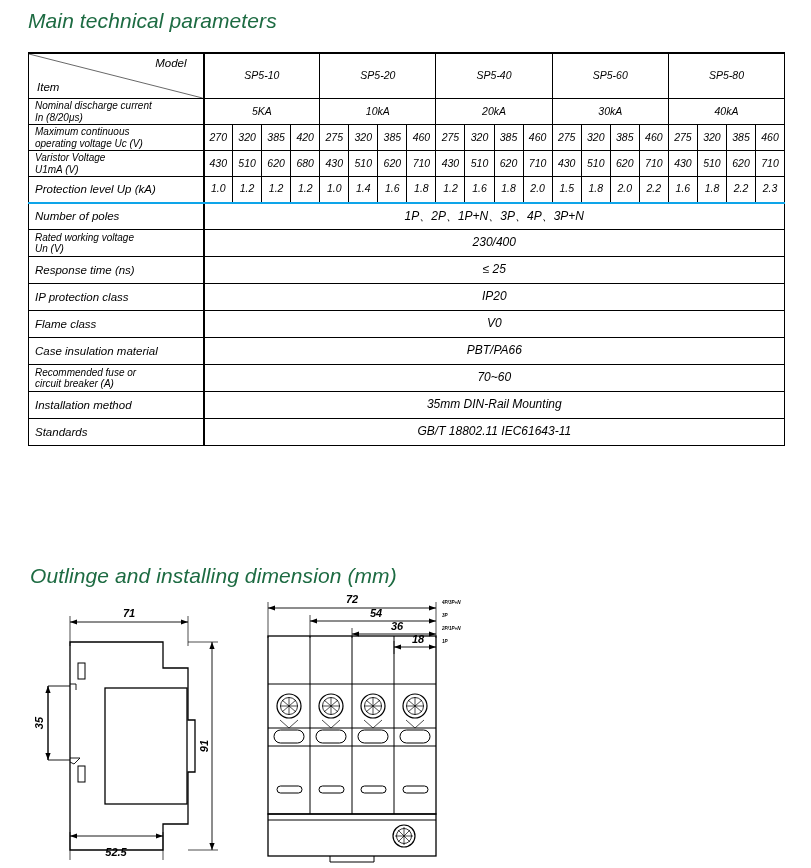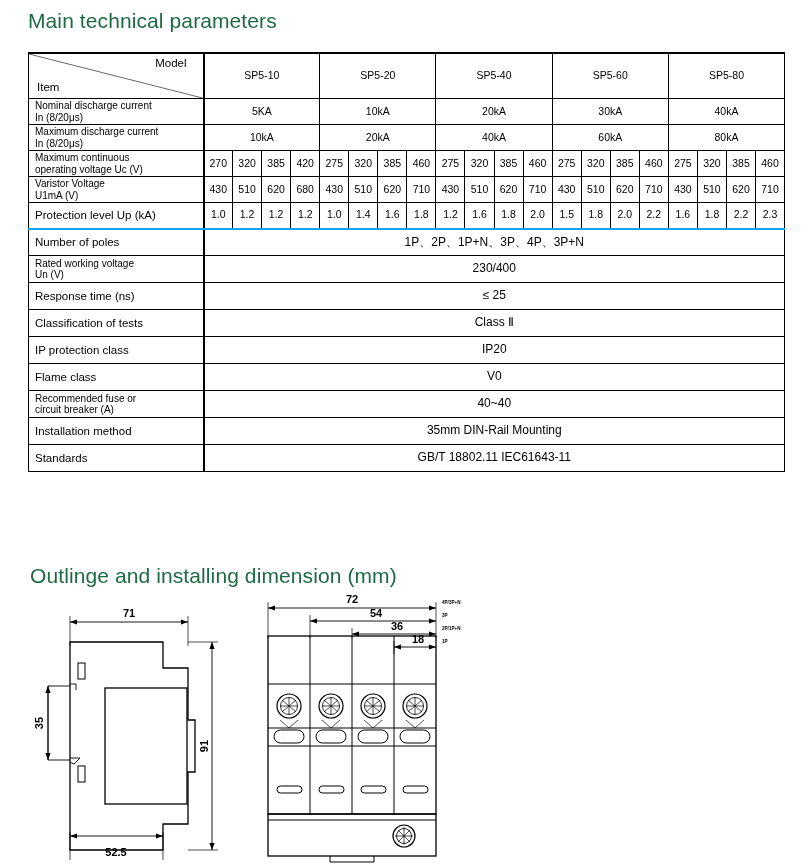--- a/index.html
+++ b/index.html
@@ -1,21 +1,21 @@
 <!DOCTYPE html>
 <html><head>
 <meta charset="utf-8">
 <style>
   html,body{margin:0;padding:0;}
   body{
     width:811px;height:868px;background:#ffffff;
     font-family:"Liberation Sans", sans-serif;
     color:#000;overflow:hidden;position:relative;
   }
-  .page{position:relative;width:730px;height:868px;}
+  .page{position:relative;width:730px;height:868px;font-style:italic;}
 
   
   .section-heading{
     font-size:21px;font-weight:400;letter-spacing:.1px;
     color:#1d6b42;line-height:1;
   }
   #heading-main{position:absolute;left:28px;top:10px;}
   #heading-dim{position:absolute;left:30px;top:565px;}
 
   
@@ -119,31 +119,20 @@
         <tr class="tall">
           <td class="lbl sub">
             <div>Nominal discharge current</div>
             <div>In (8/20μs)</div>
           </td>
           <td colspan="4">5KA</td>
           <td colspan="4">10kA</td>
           <td colspan="4">20kA</td>
           <td colspan="4">30kA</td>
           <td colspan="4">40kA</td>
-        </tr>
-        <tr class="tall">
-          <td class="lbl sub">
-            <div>Maximum discharge current</div>
-            <div>In (8/20μs)</div>
-          </td>
-          <td colspan="4">10kA</td>
-          <td colspan="4">20kA</td>
-          <td colspan="4">40kA</td>
-          <td colspan="4">60kA</td>
-          <td colspan="4">80kA</td>
         </tr>
         <tr class="tall">
           <td class="lbl sub">
             <div>Maximum continuous</div>
             <div>operating voltage Uc (V)</div>
           </td>
           <td>270</td>
           <td>320</td>
           <td>385</td>
           <td>420</td>
@@ -222,37 +211,37 @@
             <div>Rated working voltage</div>
             <div>Un (V)</div>
           </td>
           <td colspan="20" class="nowrap" style="font-size: 12px;">230/400</td>
         </tr>
         <tr class="row-single">
           <td class="lbl big">Response time (ns)</td>
           <td colspan="20" class="nowrap" style="font-size: 12px;">≤ 25</td>
         </tr>
         <tr class="row-single">
-          <td class="lbl big">Classification of tests</td>
-          <td colspan="20" class="nowrap" style="font-size: 12px;">Class Ⅱ</td>
-        </tr>
-        <tr class="row-single">
           <td class="lbl big">IP protection class</td>
           <td colspan="20" class="nowrap" style="font-size: 12px; border-radius: 6px;">IP20</td>
         </tr>
         <tr class="row-single">
           <td class="lbl big">Flame class</td>
           <td colspan="20" class="nowrap" style="font-size: 12px;">V0</td>
         </tr>
         <tr class="row-single">
+          <td class="lbl big">Case insulation material</td>
+          <td colspan="20" class="nowrap" style="font-size: 12px;">PBT/PA66</td>
+        </tr>
+        <tr class="row-single">
           <td class="lbl sub">
             <div>Recommended fuse or</div>
             <div>circuit breaker (A)</div>
           </td>
-          <td colspan="20" class="nowrap" style="font-size: 12px;">40~40</td>
+          <td colspan="20" class="nowrap" style="font-size: 12px;">70~60</td>
         </tr>
         <tr class="row-single">
           <td class="lbl big">Installation method</td>
           <td colspan="20" class="nowrap" style="font-size: 12px; margin-left: 8px;">35mm DIN-Rail Mounting</td>
         </tr>
         <tr class="row-single">
           <td class="lbl big">Standards</td>
           <td colspan="20" class="nowrap" style="font-size: 12px;">GB/T 18802.11   IEC61643-11</td>
         </tr>
       </tbody>

